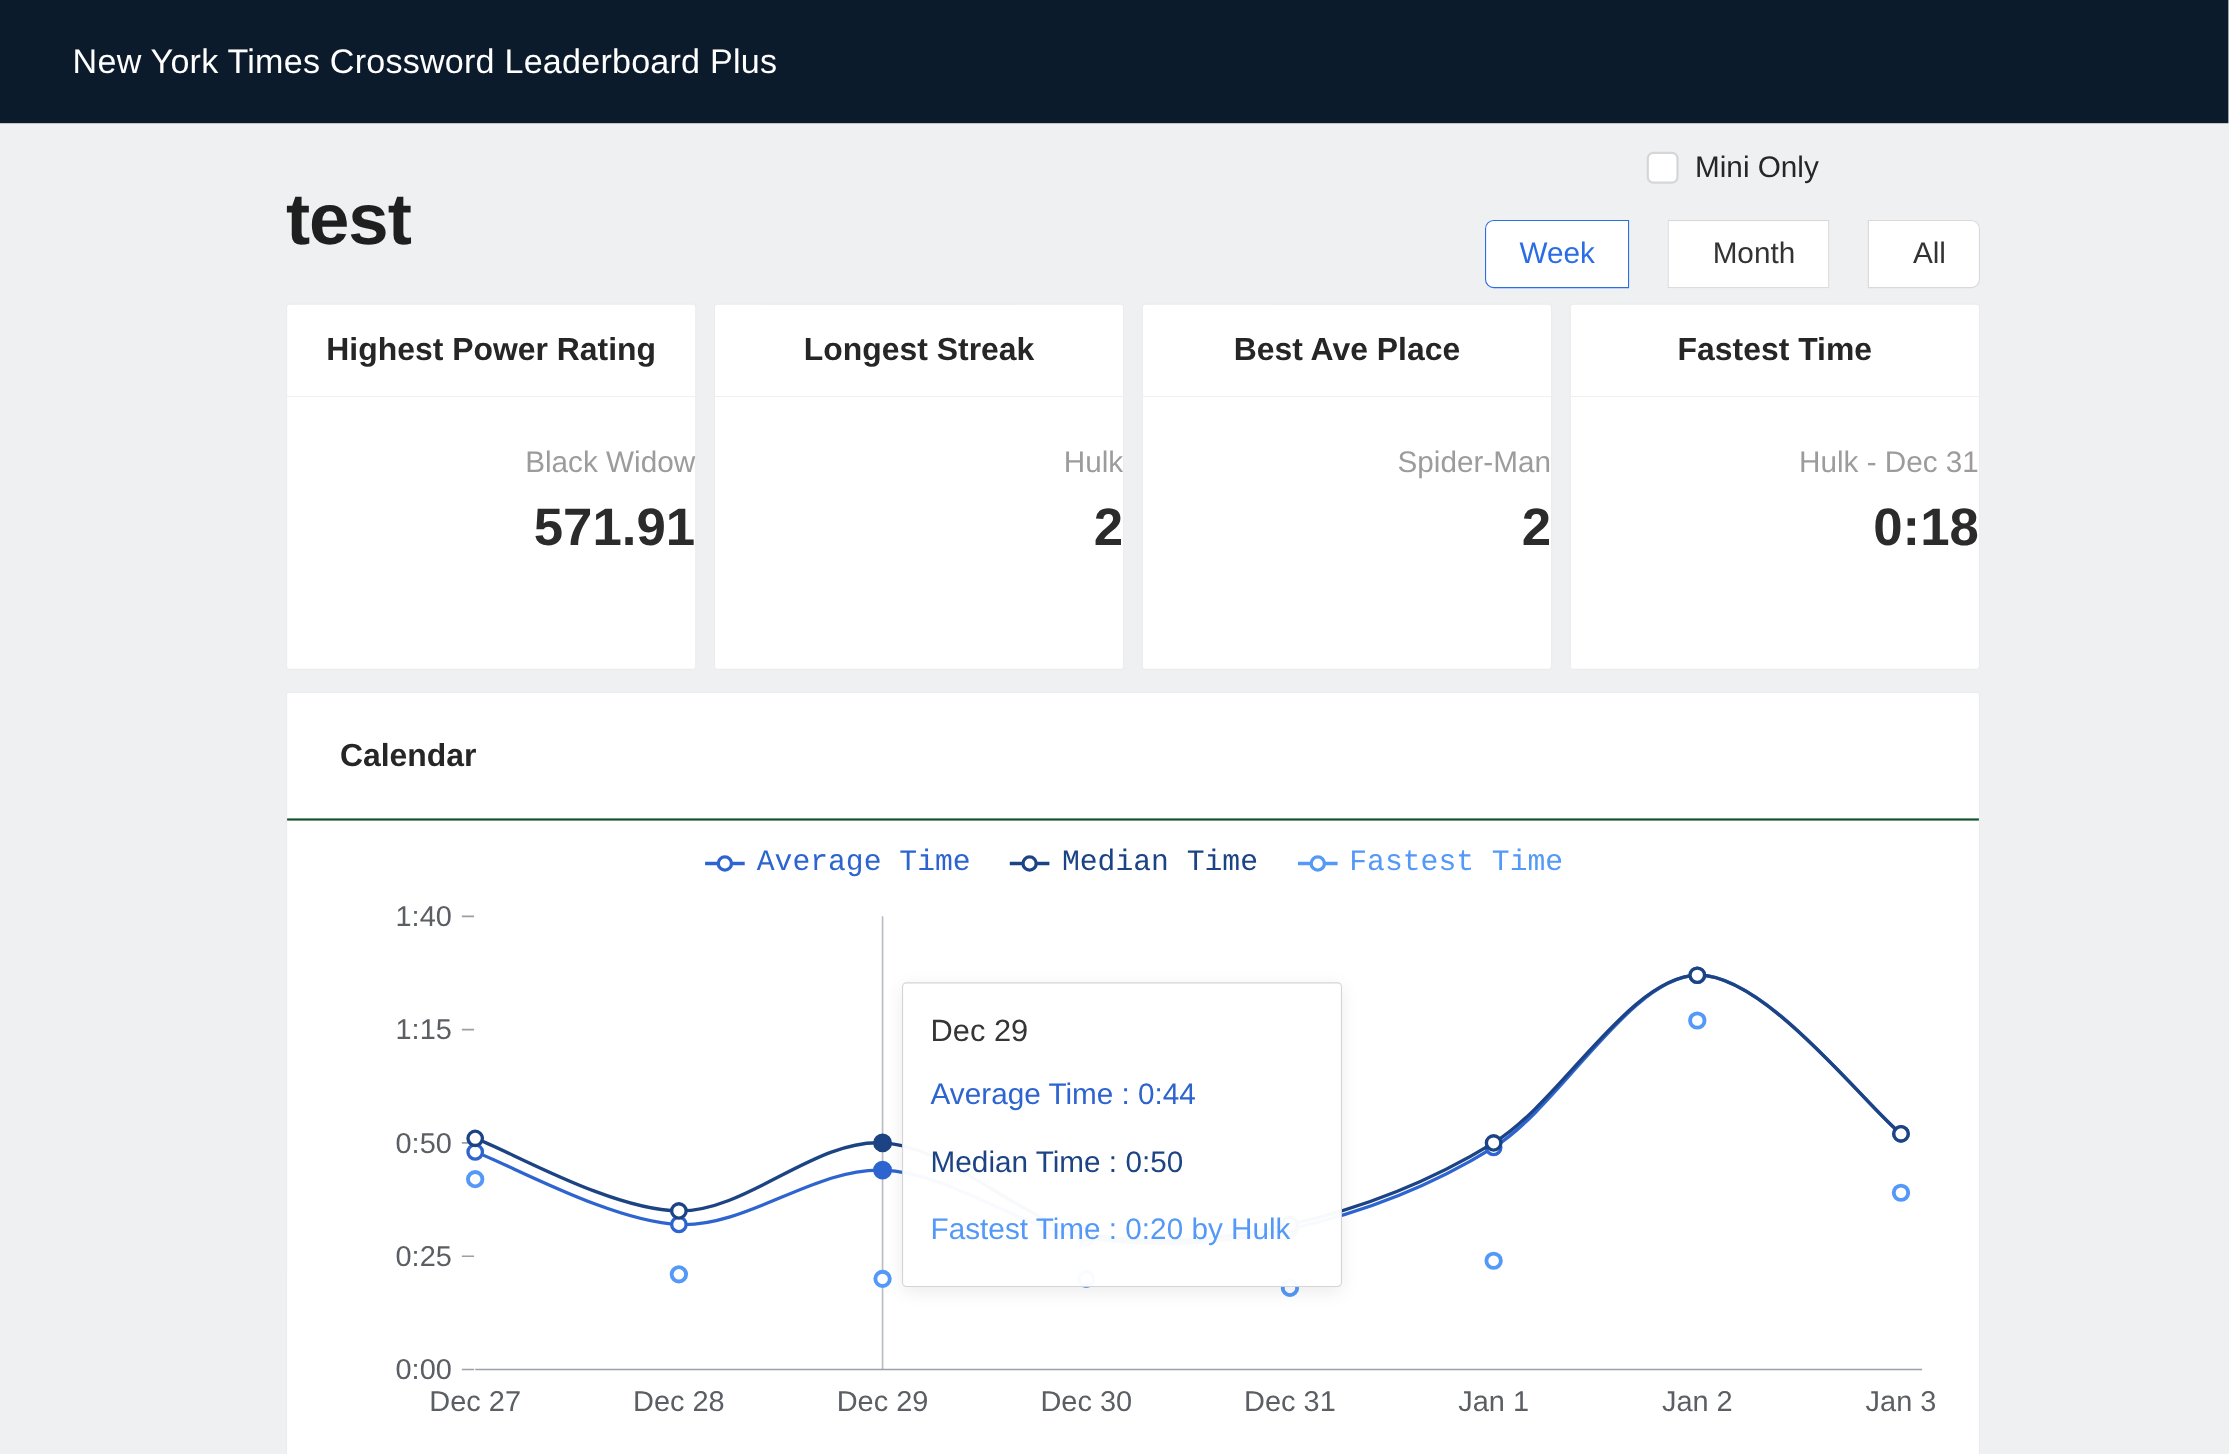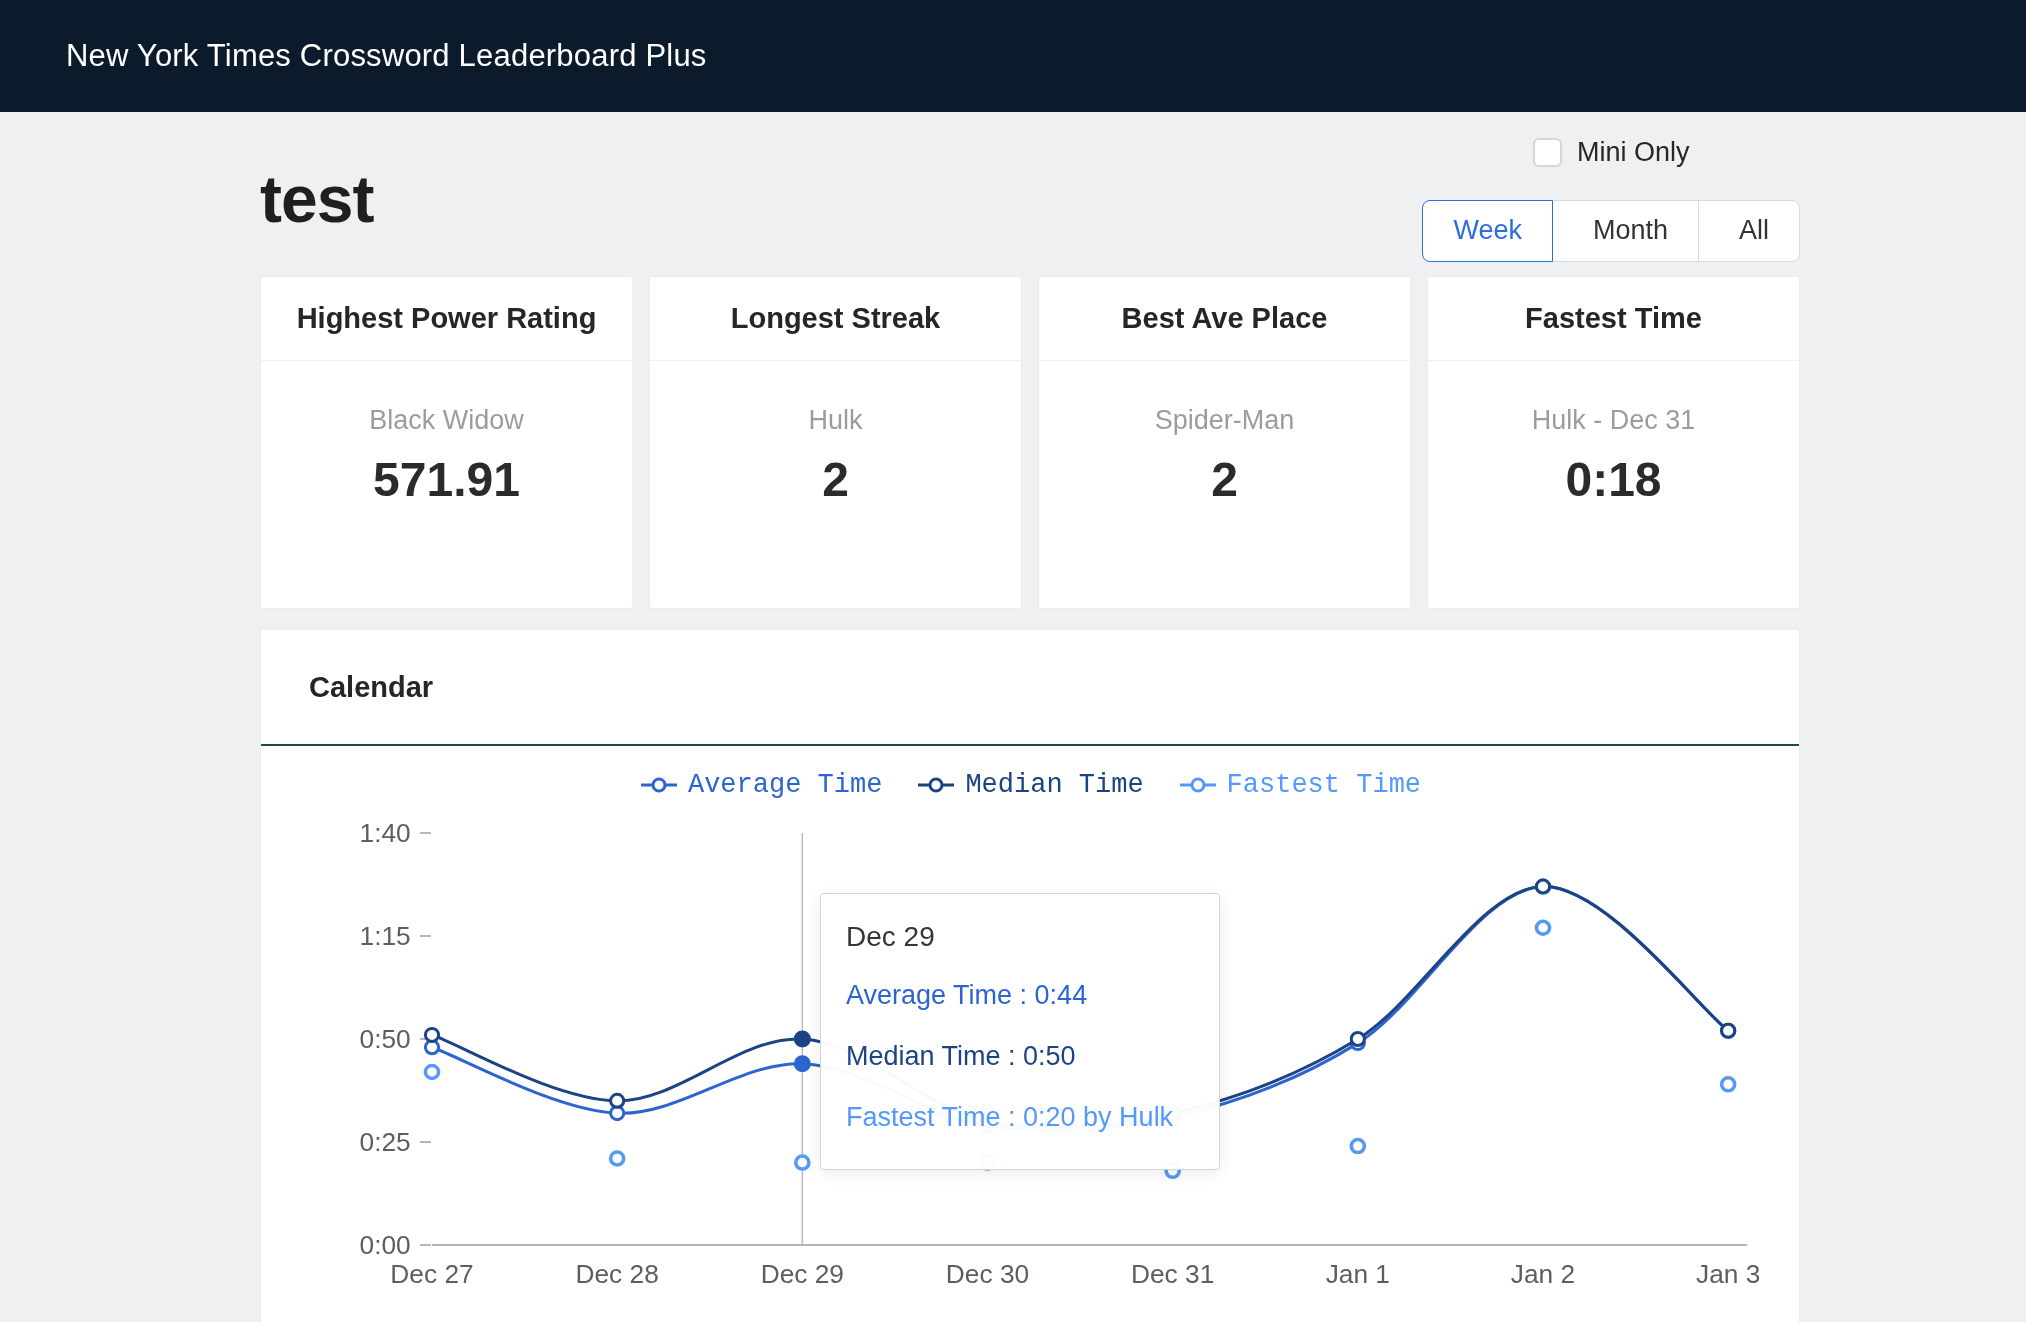--- a/index.html
+++ b/index.html
@@ -42,21 +42,21 @@
   }
   .controls { display:flex; align-items:center; gap:32px;flex-direction:column; }
   .mini-only { display:flex; align-items:center; gap:15px; cursor:pointer; }
   .checkbox {
     width:29px; height:29px;
     border:2px solid #d4d6da;
     border-radius:6px;
     background:#ffffff;
   }
   .mini-only-label { font-size:27px; color:#262626; }
-  .btn-group { display:flex; }
+  .btn-group { display:flex;gap:36px; }
   .range-btn {
     height:62px;
     padding:0 30px;
     font-size:27px;
     background:#ffffff;
     border:1px solid #d9d9d9;
     color:#333333;
     display:flex; align-items:center;
     cursor:pointer;
     position:relative;
@@ -77,21 +77,21 @@
     border:1px solid #ececee;
     border-radius:3px;
     height:333px;
   }
   .stat-card .card-head {
     height:84px;
     display:flex; align-items:center; justify-content:center;
     border-bottom:1px solid #f0f0f0;
     font-size:29px; font-weight:700; color:#262626;
   }
-  .stat-card .card-body { padding-top:44px; text-align:center; }
+  .stat-card .card-body { padding-top:44px; text-align:right; }
   .stat-name { font-size:27px; color:#9c9c9c; margin-bottom:16px; }
   .stat-value { font-size:48px; font-weight:600; color:#2b2b2b; }
 
   .calendar-card {
     margin-top:20px;
     background:#ffffff;
     border:1px solid #ececee;
     border-radius:3px;
     height:700px;
   }

